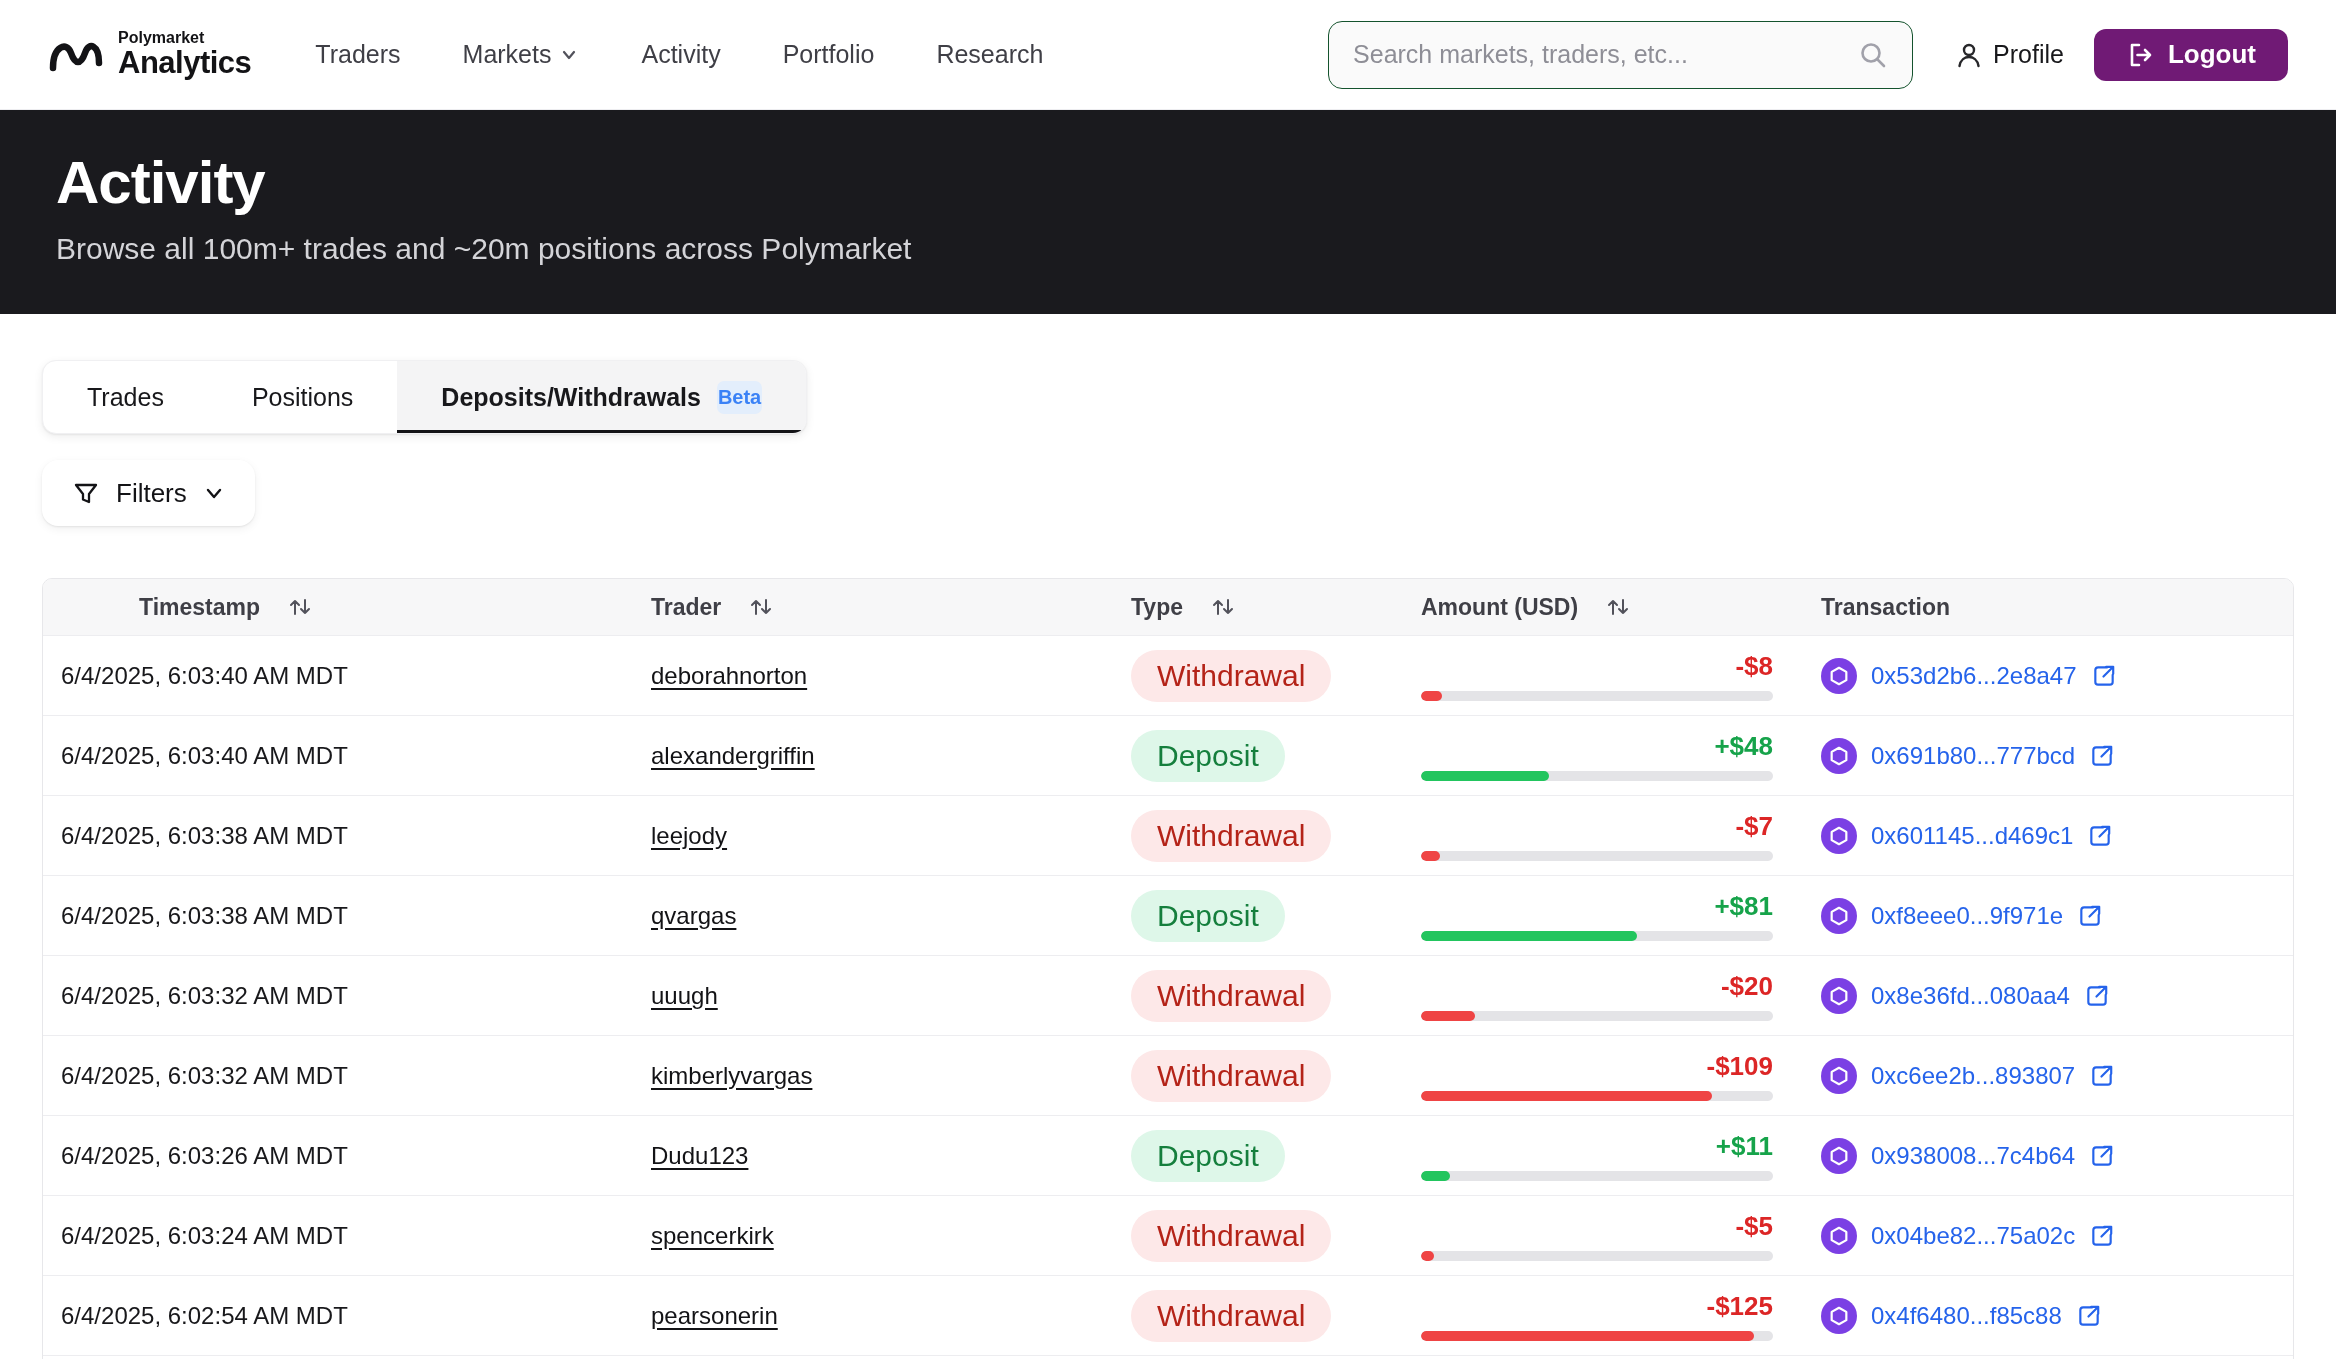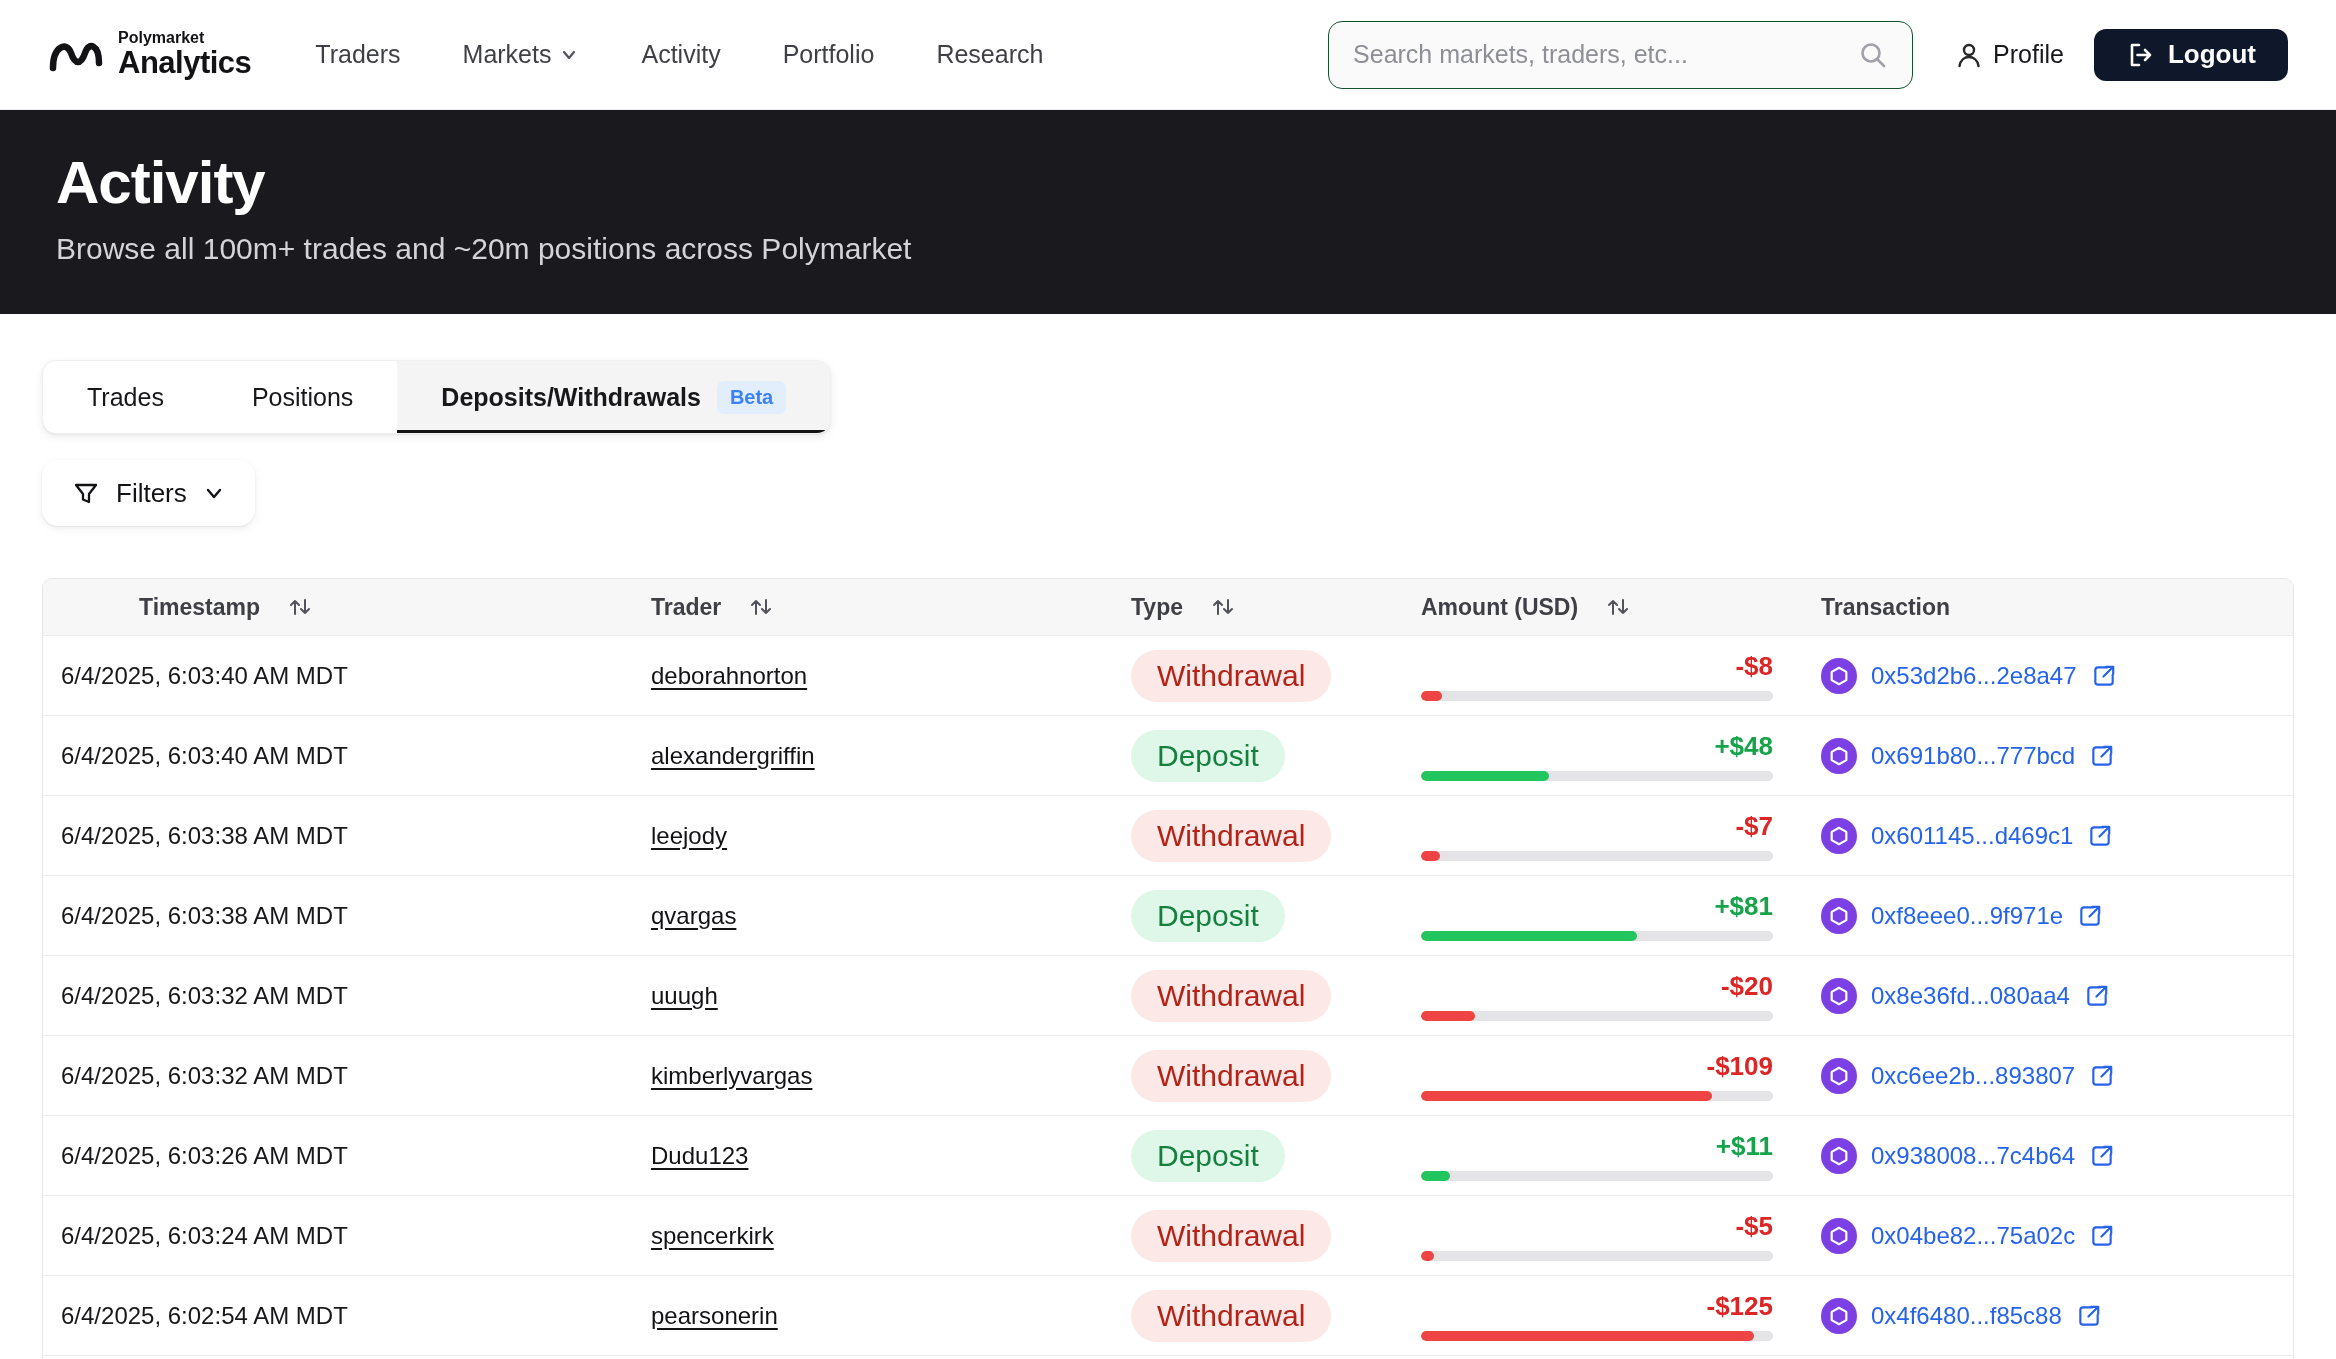--- a/index.html
+++ b/index.html
@@ -17,40 +17,40 @@
   .nav-item { display:flex; align-items:center; gap:8px; font-size:25px;
     color:#3f3f46; font-weight:500; cursor:pointer; white-space:nowrap; }
   .search-box { margin-left:auto; width:585px; height:68px; background:#fafafa;
     border:1px solid #14532d; border-radius:14px; display:flex; align-items:center;
     padding:0 24px; gap:14px; }
   .search-input { flex:1; border:none; background:transparent; outline:none;
     font-size:25px; color:#27272a; font-family:inherit; }
   .search-input::placeholder { color:#8e8e96; }
   .profile-btn { display:flex; align-items:center; gap:10px; margin-left:42px;
     font-size:25px; color:#18181b; font-weight:500; cursor:pointer; background:none; border:none; font-family:inherit;}
-  .logout-btn { margin-left:30px; background:#0f172a; color:#fff; border:none;
+  .logout-btn { margin-left:30px; background:#701a75; color:#fff; border:none;
     border-radius:12px; height:52px; padding:0 32px; font-size:26px; font-weight:600;
     display:flex; align-items:center; gap:14px; cursor:pointer; font-family:inherit; }
 
   
   .hero { background:#1a1a1e; padding:42px 56px 48px; }
   .hero-title { font-size:60px; font-weight:800; color:#fff; letter-spacing:-1px; line-height:62px; }
   .hero-subtitle { font-size:30px; color:#d4d4d8; margin-top:18px; line-height:34px; }
 
   
   .tabs-card { display:inline-flex; margin:46px 0 0 42px; background:#fff;
     border:1px solid #f0f0f2; border-radius:14px; overflow:hidden;
     box-shadow:0 1px 2px rgba(0,0,0,.06), 0 3px 10px rgba(0,0,0,.07);align-items:flex-end; }
   .tab { padding:0 44px; height:72px; display:flex; align-items:center; gap:16px;
     font-size:25px; color:#18181b; font-weight:500; cursor:pointer; position:relative; white-space:nowrap; }
   .tab.active { background:#f4f4f5; font-weight:700; }
   .tab.active::after { content:""; position:absolute; left:0; right:0; bottom:0;
     height:3px; background:#131316; }
   .beta-badge { background:#e3eefc; color:#3b82f6; font-size:20px; font-weight:700;
-    padding:5px 13px; border-radius:7px; }
+    padding:5px 1px; border-radius:7px; }
 
   
   .filters-btn { margin:26px 0 0 42px; display:inline-flex; align-items:center; gap:16px;
     height:66px; padding:0 30px; background:#fff; border:none; border-radius:16px;
     box-shadow:0 1px 2px rgba(0,0,0,.08), 0 3px 10px rgba(0,0,0,.06);
     font-size:26px; font-weight:500; color:#131316; cursor:pointer; font-family:inherit; }
 
   
   .table-wrap { margin:52px 42px 0; border:1px solid #e7e7ea; border-radius:10px;
     overflow:hidden; background:#fff; }

